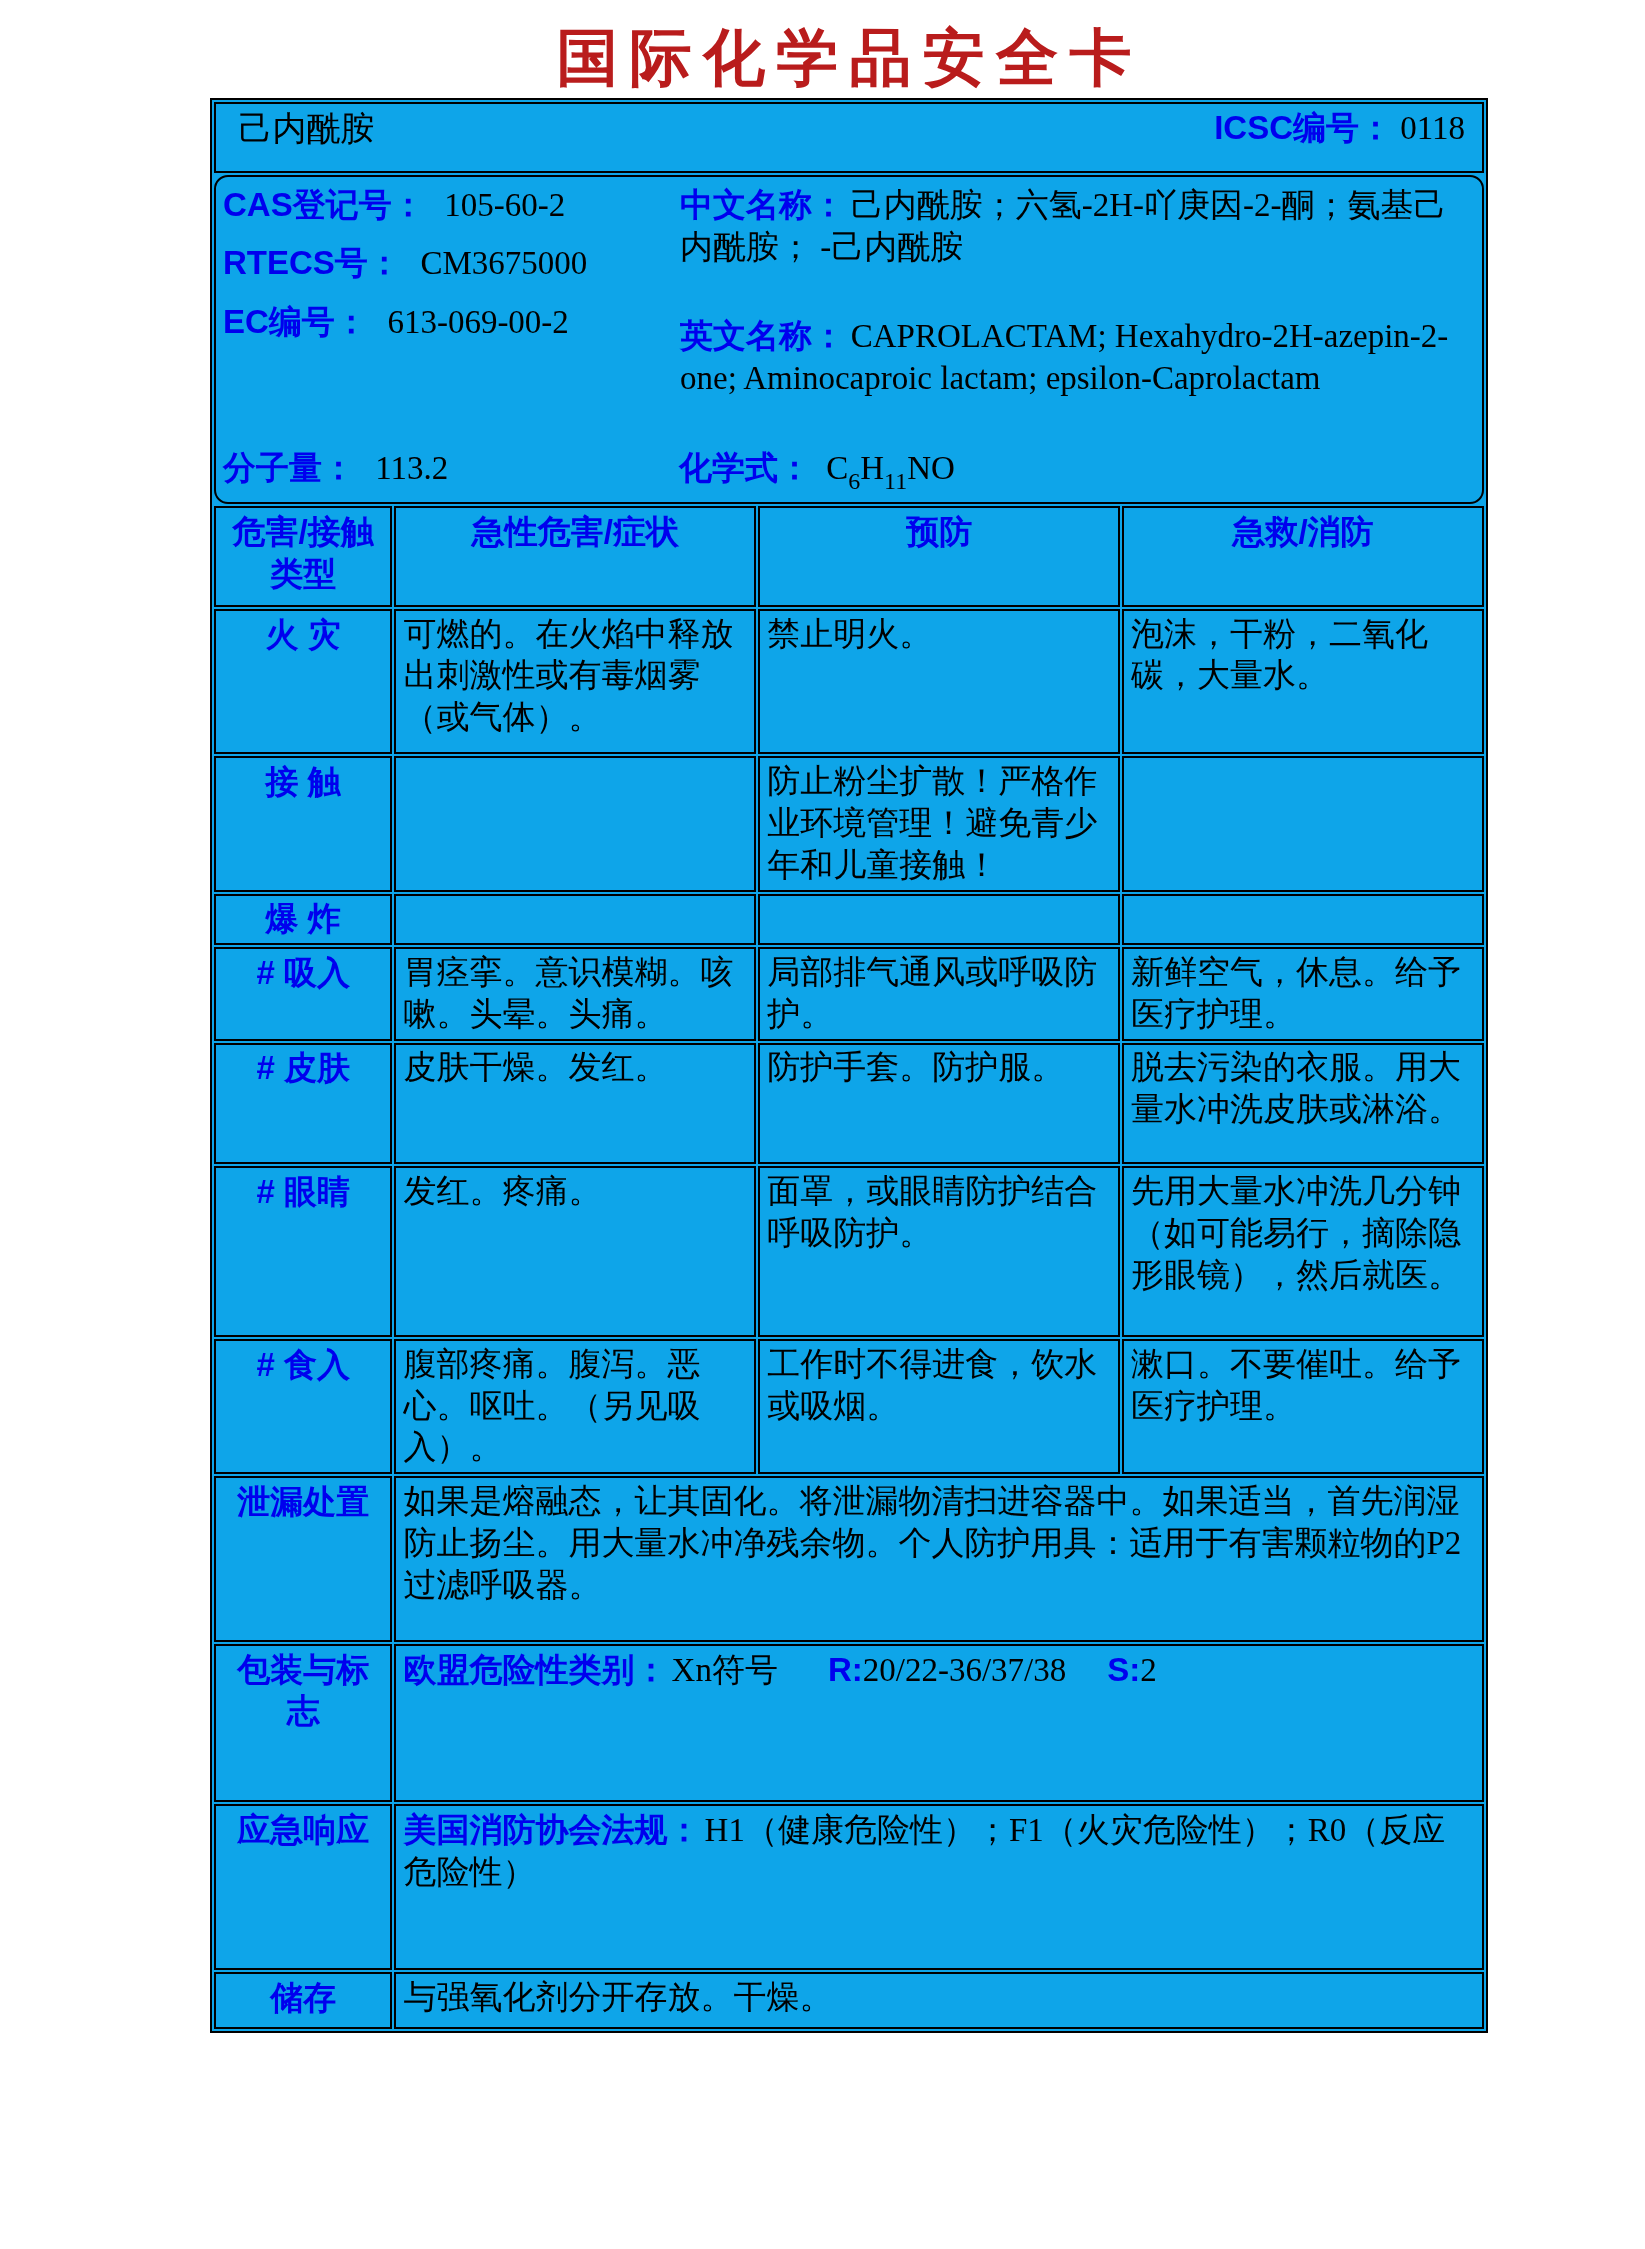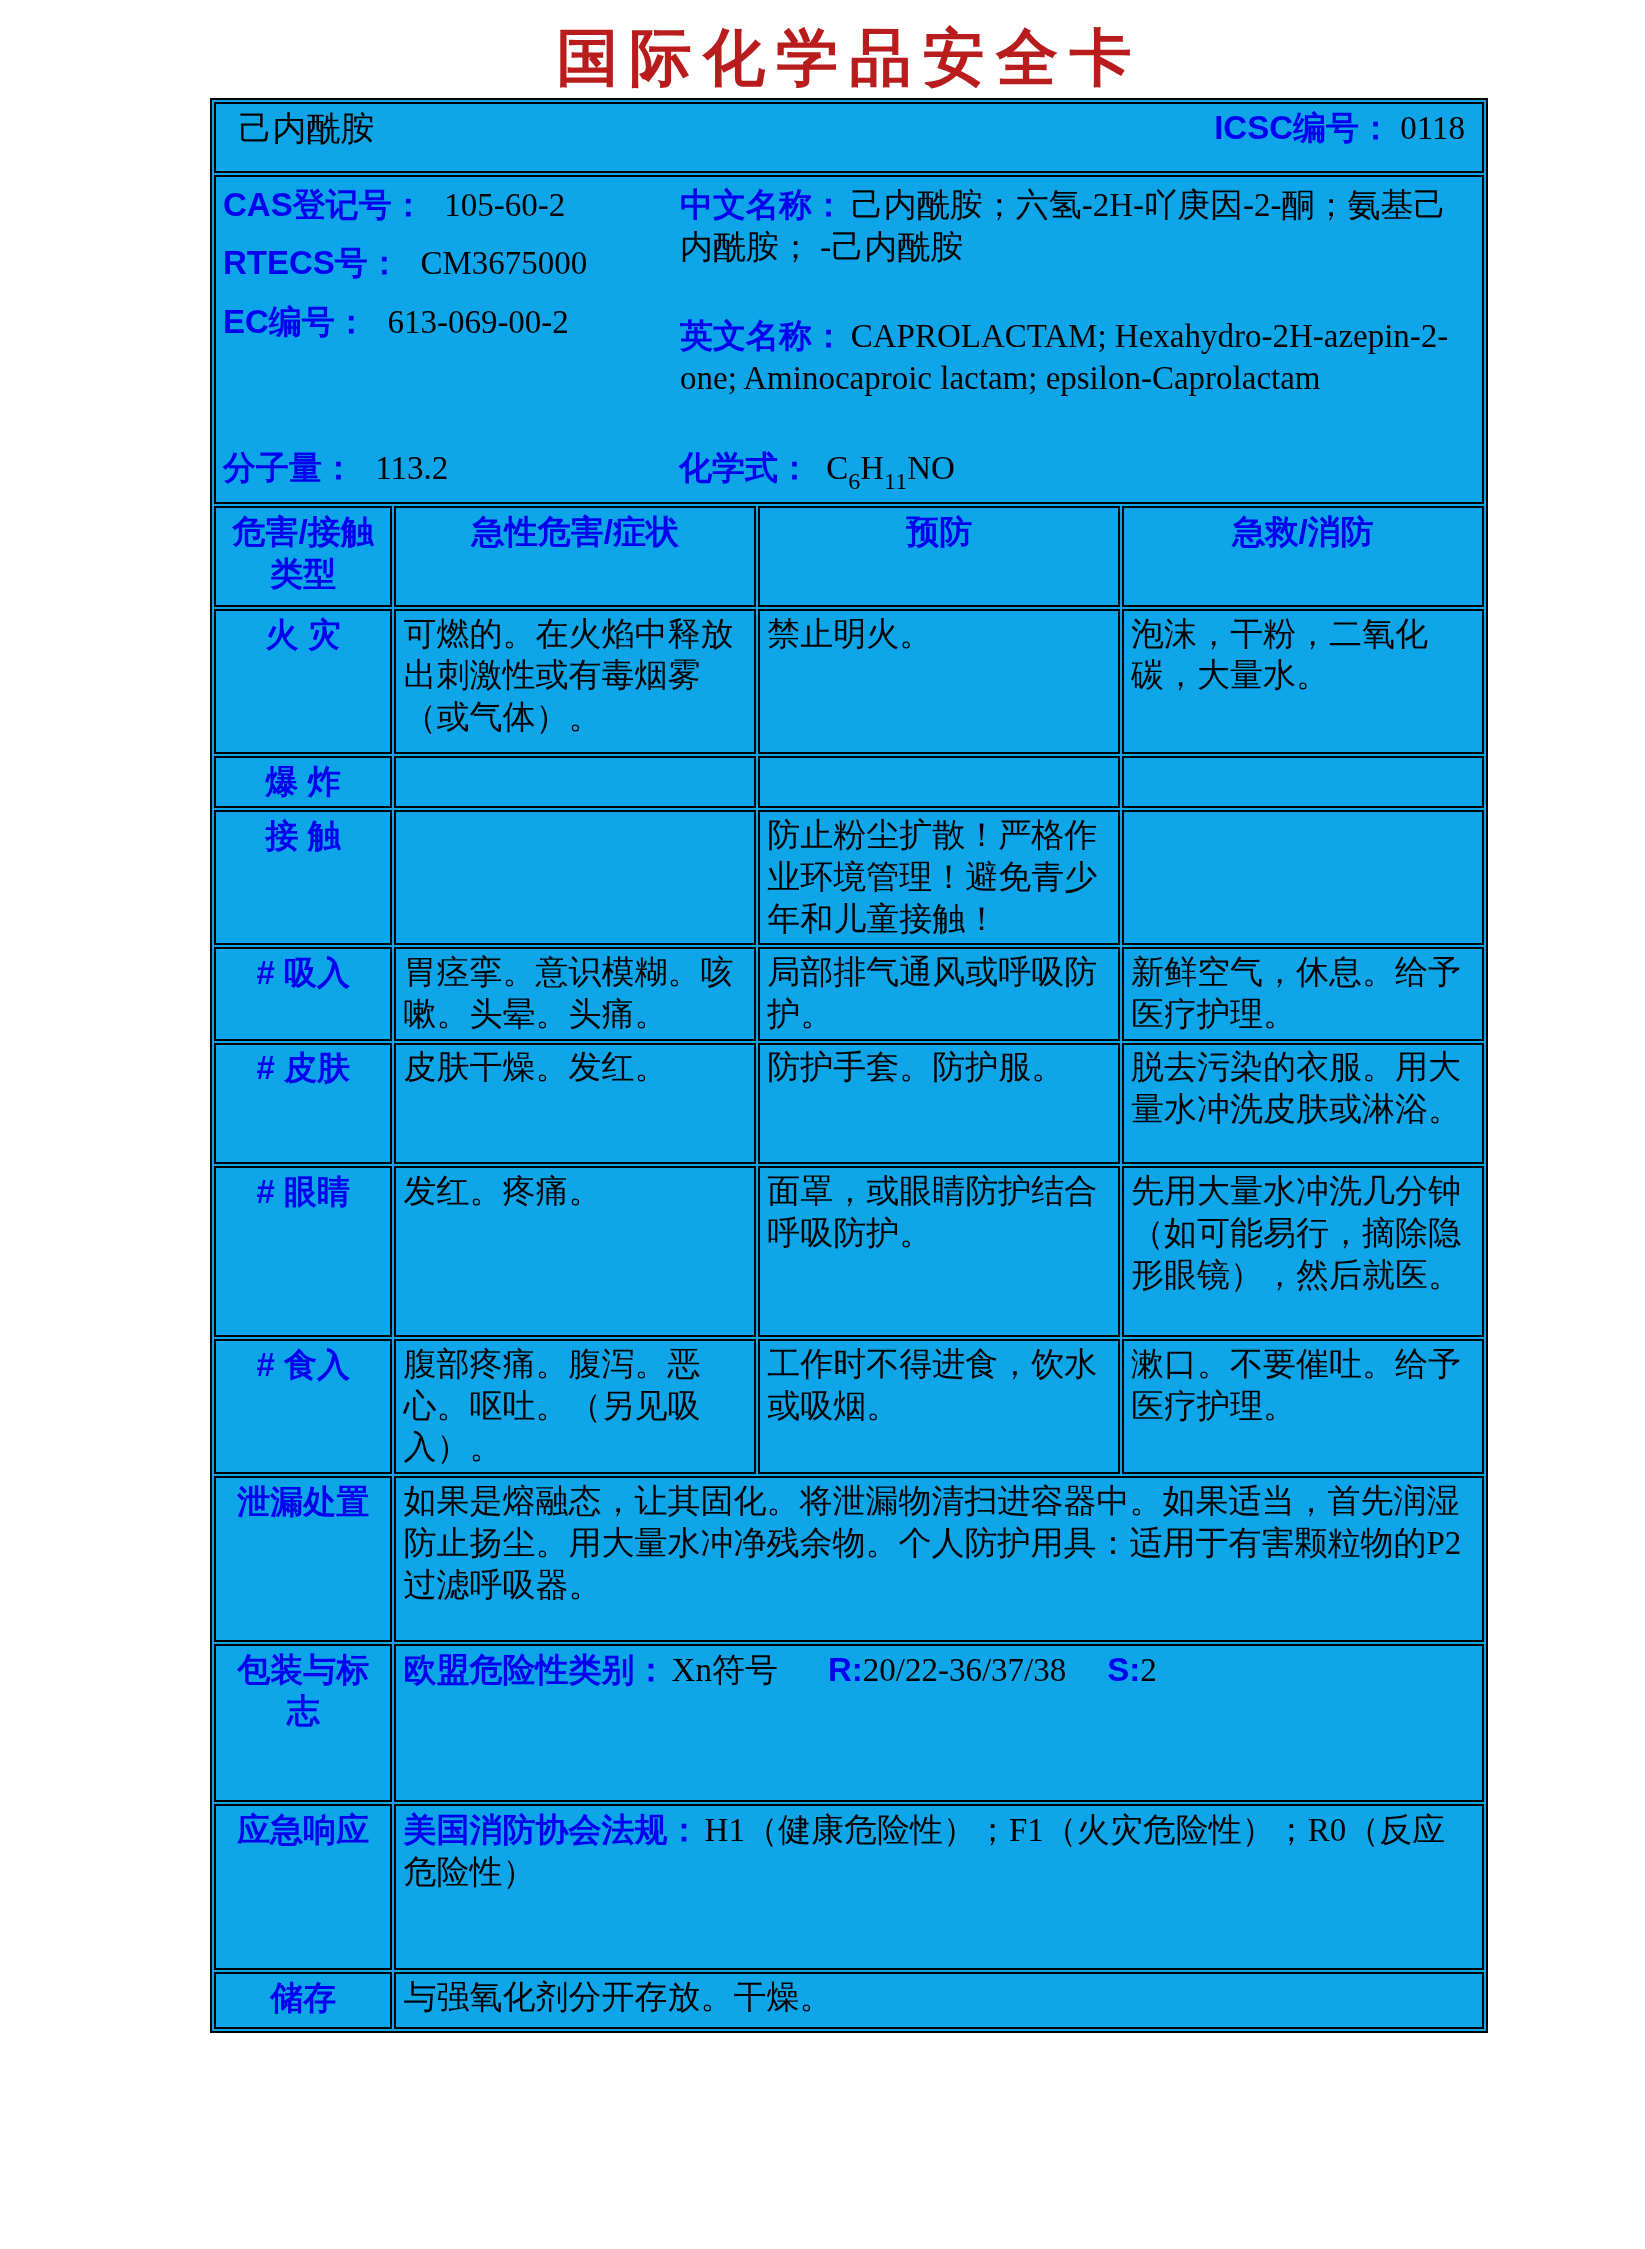--- a/index.html
+++ b/index.html
@@ -76,21 +76,21 @@
   .h-emer { height:156px; }
   .h-stor { height:47px;  }
 
   
   td.toprow { vertical-align:middle; }
   .toprow-flex { display:flex; justify-content:space-between; align-items:center; padding:0 10px 0 15.6px; }
   .toprow-flex .name { font-size:34px; }
   .toprow-flex .icsc-val { color:#000; font-weight:normal; font-family:"Liberation Serif","DejaVu Serif",serif; }
 
   
-  td.idrow { position:relative; padding:7px 8.5px; }
+  td.idrow { position:relative; padding:7px 8.5px;border-radius:14px; }
   .ids { position:absolute; left:7px; top:7px; }
   .ids .idline { margin-bottom:15.6px; white-space:nowrap; }
   .ids .idline .val { margin-left:11.3px; }
   .names { position:absolute; left:464px; top:7px; width:793px; }
   .names .en { margin-top:47px; }
   .names .val { margin-left:5.7px; }
   .molline { position:absolute; left:7px; right:7px; bottom:10px; height:45px; }
   .molline .mw-val { margin-left:12px; }
   .molline .formula-wrap { position:absolute; left:456px; top:0; white-space:nowrap; }
   .molline .formula { margin-left:7px; font-family:"Liberation Serif","DejaVu Serif",serif; }
@@ -177,30 +177,30 @@
     </tr>
 
     <tr>
       <td class="lblcell h-fire">火 灾</td>
       <td>可燃的。在火焰中释放出刺激性或有毒烟雾（或气体）。</td>
       <td>禁止明火。</td>
       <td>泡沫，干粉，二氧化碳，大量水。</td>
     </tr>
 
     <tr>
+      <td class="lblcell h-con">接 触</td>
+      <td></td>
+      <td>防止粉尘扩散！严格作业环境管理！避免青少年和儿童接触！</td>
+      <td></td>
+    </tr>
+
+    <tr>
       <td class="lblcell h-exp">爆 炸</td>
       <td></td>
       <td></td>
-      <td></td>
-    </tr>
-
-    <tr>
-      <td class="lblcell h-con">接 触</td>
-      <td></td>
-      <td>防止粉尘扩散！严格作业环境管理！避免青少年和儿童接触！</td>
       <td></td>
     </tr>
 
     <tr>
       <td class="lblcell h-inh"># 吸入</td>
       <td>胃痉挛。意识模糊。咳嗽。头晕。头痛。</td>
       <td>局部排气通风或呼吸防护。</td>
       <td>新鲜空气，休息。给予医疗护理。</td>
     </tr>
 

